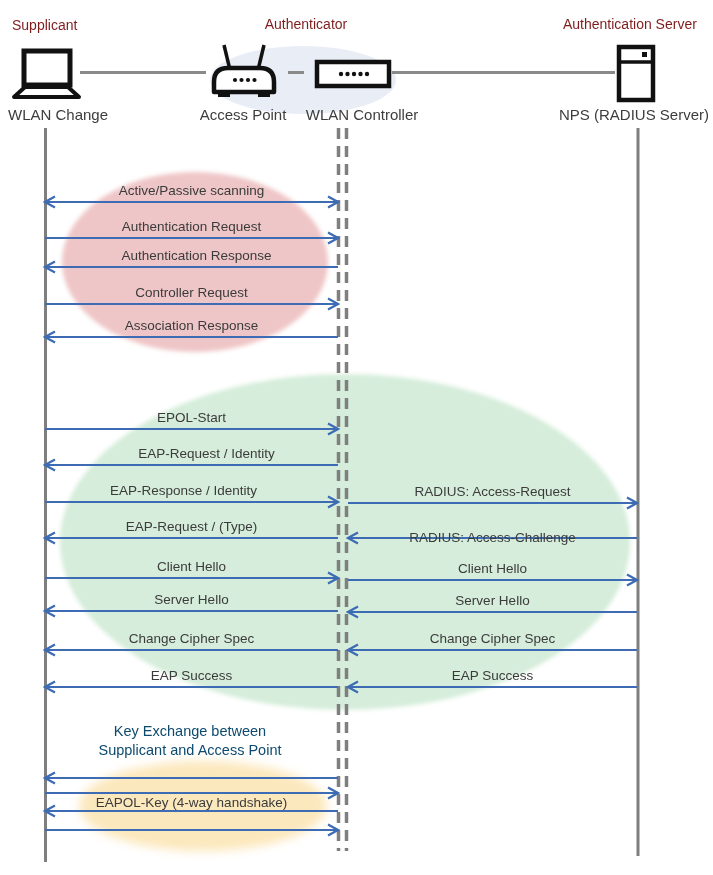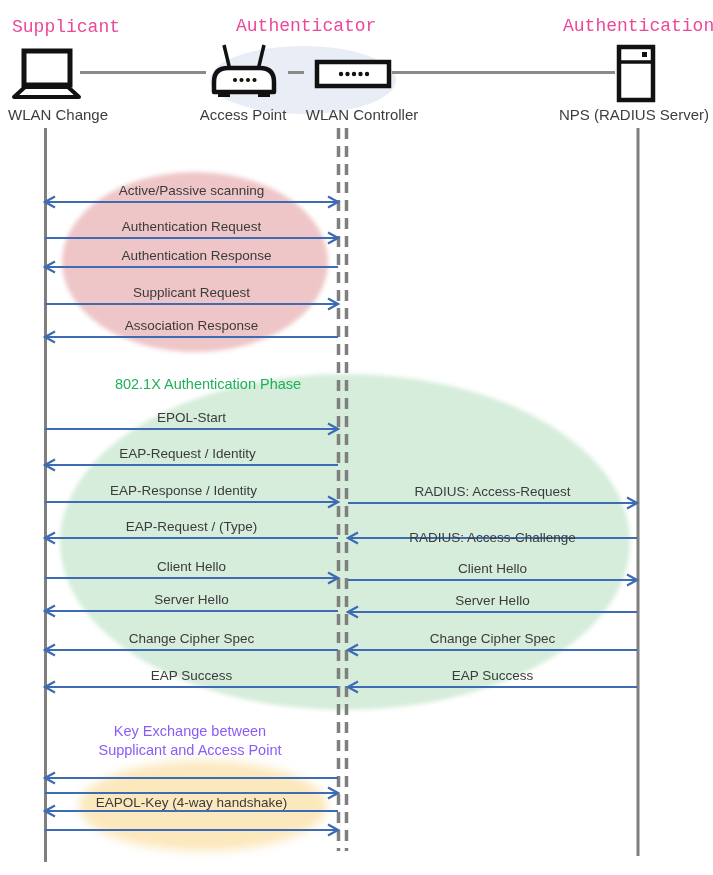--- a/index.html
+++ b/index.html
@@ -9,21 +9,21 @@
   
   #ellipse-layer{position:absolute;inset:0;z-index:1;}
   .icon-box{position:absolute;z-index:2;}
   #arrow-layer{position:absolute;left:0;top:0;z-index:3;pointer-events:none;}
   #label-layer{position:absolute;inset:0;z-index:4;pointer-events:none;}
   .header-text{position:absolute;z-index:5;}
 
   .phase-ellipse{position:absolute;border-radius:50%;}
   .halo{position:absolute;border-radius:50%;}
 
-  .actor-role{position:absolute;font-size:18px;color:#ec4899;white-space:nowrap;font-family:Liberation Mono, monospace;}
+  .actor-role{position:absolute;font-size:14px;color:#7f1d1d;white-space:nowrap;}
   .device-label{position:absolute;font-size:15px;color:#3d3d3d;white-space:nowrap;}
   .center{text-align:center;}
 
   .connector{position:absolute;height:3px;top:71px;background:var(--connector-color,#8a8a8a);z-index:2;}
 
   .lifeline{stroke:var(--lifeline-color,#7f7f7f);}
   .msg-line{stroke:var(--arrow-color,#3d6cb4);stroke-width:2.1px;}
 
   .msg-label{position:absolute;height:17px;line-height:17px;text-align:center;
              font-size:13.5px;color:var(--message-text,#3b3b3b);white-space:nowrap;}
@@ -128,38 +128,35 @@
         <line x1="45" x2="338" y1="793" y2="793" class="msg-line" marker-end="url(#ah)"></line>
         <line x1="338" x2="45" y1="811" y2="811" class="msg-line" marker-end="url(#ah)"></line>
         <line x1="45" x2="338" y1="830" y2="830" class="msg-line" marker-end="url(#ah)"></line>
       </g>
   </svg>
 
   <div id="label-layer">
       <div class="msg-label" style="left: 45px; width: 293px; top: 182px;">Active/Passive scanning</div>
       <div class="msg-label" style="left: 45px; width: 293px; top: 218px;">Authentication Request</div>
       <div class="msg-label" style="left: 50px; width: 293px; top: 247px;">Authentication Response</div>
-      <div class="msg-label" style="left: 45px; width: 293px; top: 284px;">Supplicant Request</div>
+      <div class="msg-label" style="left: 45px; width: 293px; top: 284px;">Controller Request</div>
       <div class="msg-label" style="left: 45px; width: 293px; top: 317px;">Association Response</div>
-      <div class="phase-title" style="left: 38px; width: 340px; top: 375px; color: rgb(31, 176, 90);">
-        <div>802.1X Authentication Phase</div>
-      </div>
       <div class="msg-label" style="left: 45px; width: 293px; top: 409px;">EPOL-Start</div>
-      <div class="msg-label" style="left: 41px; width: 293px; top: 445px;">EAP-Request / Identity</div>
+      <div class="msg-label" style="left: 60px; width: 293px; top: 445px;">EAP-Request / Identity</div>
       <div class="msg-label" style="left: 37px; width: 293px; top: 482px;">EAP-Response / Identity</div>
       <div class="msg-label" style="left: 348px; width: 289px; top: 483px;">RADIUS: Access-Request</div>
       <div class="msg-label" style="left: 45px; width: 293px; top: 518px;">EAP-Request / (Type)</div>
       <div class="msg-label" style="left: 348px; width: 289px; top: 518px; margin-top: 11px;">RADIUS: Access-Challenge</div>
       <div class="msg-label" style="left: 45px; width: 293px; top: 558px;">Client Hello</div>
       <div class="msg-label" style="left: 348px; width: 289px; top: 560px;">Client Hello</div>
       <div class="msg-label" style="left: 45px; width: 293px; top: 591px;">Server Hello</div>
       <div class="msg-label" style="left: 348px; width: 289px; top: 592px;">Server Hello</div>
       <div class="msg-label" style="left: 45px; width: 293px; top: 630px;">Change Cipher Spec</div>
       <div class="msg-label" style="left: 348px; width: 289px; top: 630px;">Change Cipher Spec</div>
       <div class="msg-label" style="left: 45px; width: 293px; top: 667px;">EAP Success</div>
       <div class="msg-label" style="left: 348px; width: 289px; top: 667px;">EAP Success</div>
-      <div class="phase-title" style="left: 20px; width: 340px; top: 722px; color: #8b5cf6;">
+      <div class="phase-title" style="left: 20px; width: 340px; top: 722px; color: #0c4a6e;">
         <div>Key Exchange between</div>
         <div>Supplicant and Access Point</div>
       </div>
       <div class="msg-label" style="left: 45px; width: 293px; top: 794px;">EAPOL-Key (4-way handshake)</div>
     </div>
 </div>
 
 </body></html>

